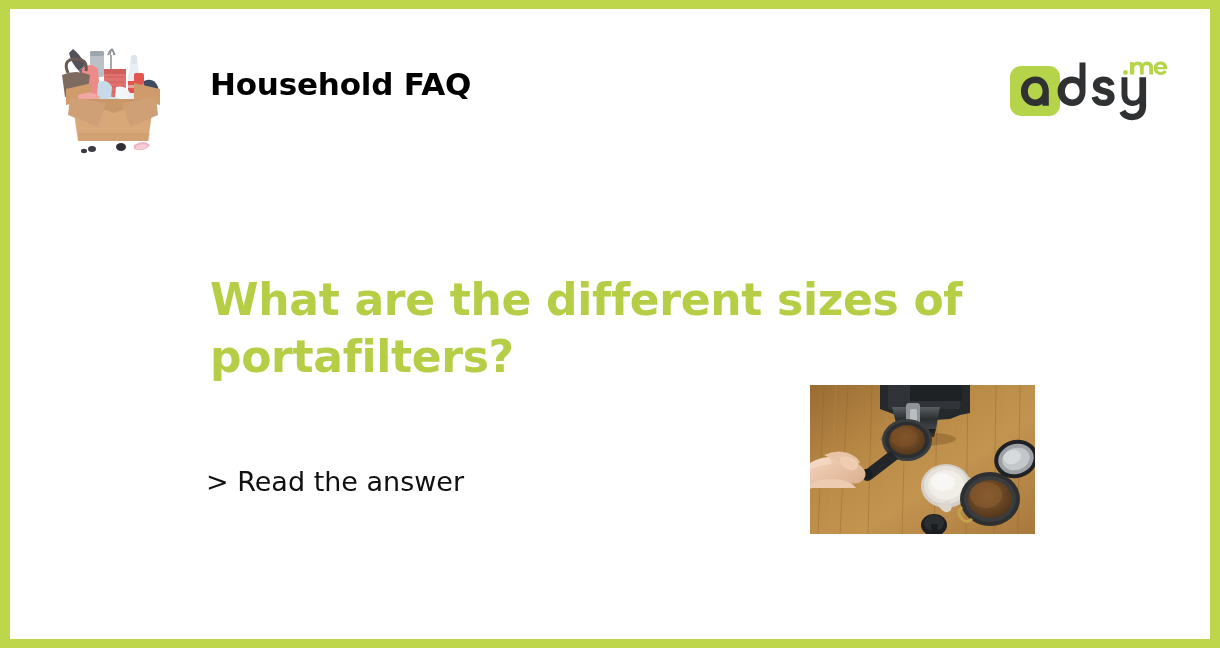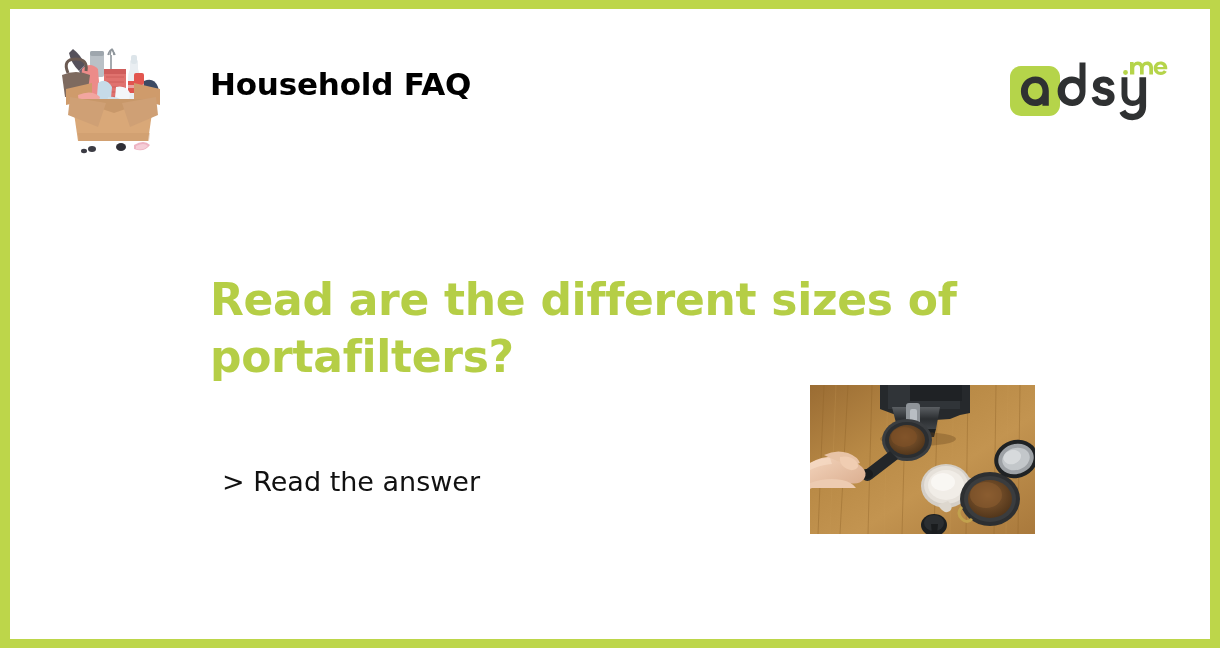--- a/index.html
+++ b/index.html
@@ -74,21 +74,21 @@
     width: 800px;
     font-family: "DejaVu Sans", sans-serif;
     font-size: 44px;
     line-height: 57px;
     font-weight: bold;
     color: #b5ce46;
     letter-spacing: -0.3px;
   }
   .cta {
     position: absolute;
-    left: 212px;
+    left: 196px;
     top: 457px;
     font-family: "DejaVu Sans", sans-serif;
     font-size: 27px;
     font-weight: normal;
     color: #111111;
     letter-spacing: 0px;
     white-space: nowrap;
     text-decoration: none;
   }
 
@@ -201,21 +201,21 @@
 
           <g fill="#b5d44a">
             <circle cx="117.5" cy="18.5" r="2.4"></circle>
             <path d="M122 20.5 l0 -12.6 l3.6 0 l0 1.7 c1.0 -1.3 2.5 -2.1 4.3 -2.1 c2.0 0 3.5 0.8 4.4 2.3 c1.2 -1.5 2.9 -2.3 5.0 -2.3 c3.5 0 5.7 2.4 5.7 6.2 l0 6.8 l-3.7 0 l0 -6.4 c0 -2.0 -1.0 -3.2 -2.7 -3.2 c-1.8 0 -2.9 1.3 -2.9 3.4 l0 6.2 l-3.7 0 l0 -6.4 c0 -2.0 -1.0 -3.2 -2.7 -3.2 c-1.8 0 -3.0 1.3 -3.0 3.4 l0 6.2 z"></path>
             <path d="M152.5 7.5 c-3.9 0 -6.8 2.9 -6.8 6.7 c0 3.9 2.9 6.7 7.0 6.7 c2.8 0 5.0 -1.2 6.1 -3.2 l-3.0 -1.5 c-0.6 1.0 -1.7 1.6 -3.1 1.6 c-1.8 0 -3.0 -1.0 -3.4 -2.6 l9.9 0 c0.1 -0.4 0.1 -0.8 0.1 -1.2 c0 -3.8 -2.8 -6.5 -6.8 -6.5 z m-0.1 3.0 c1.6 0 2.8 0.9 3.1 2.4 l-6.2 0 c0.3 -1.5 1.5 -2.4 3.1 -2.4 z"></path>
           </g>
         </svg>
       </div>
     </div>
 
-    <div class="headline">Read are the different sizes of portafilters?</div>
+    <div class="headline">What are the different sizes of portafilters?</div>
 
     <a class="cta" href="#">&gt; Read the answer</a>
 
     <div class="photo">
       <svg viewBox="0 0 225 149" width="225" height="149" xmlns="http://www.w3.org/2000/svg">
         <defs>
           <linearGradient id="wood" x1="0" y1="0" x2="1" y2="1">
             <stop offset="0%" stop-color="#9a6c33"></stop>
             <stop offset="35%" stop-color="#b98a46"></stop>
             <stop offset="60%" stop-color="#c39450"></stop>

